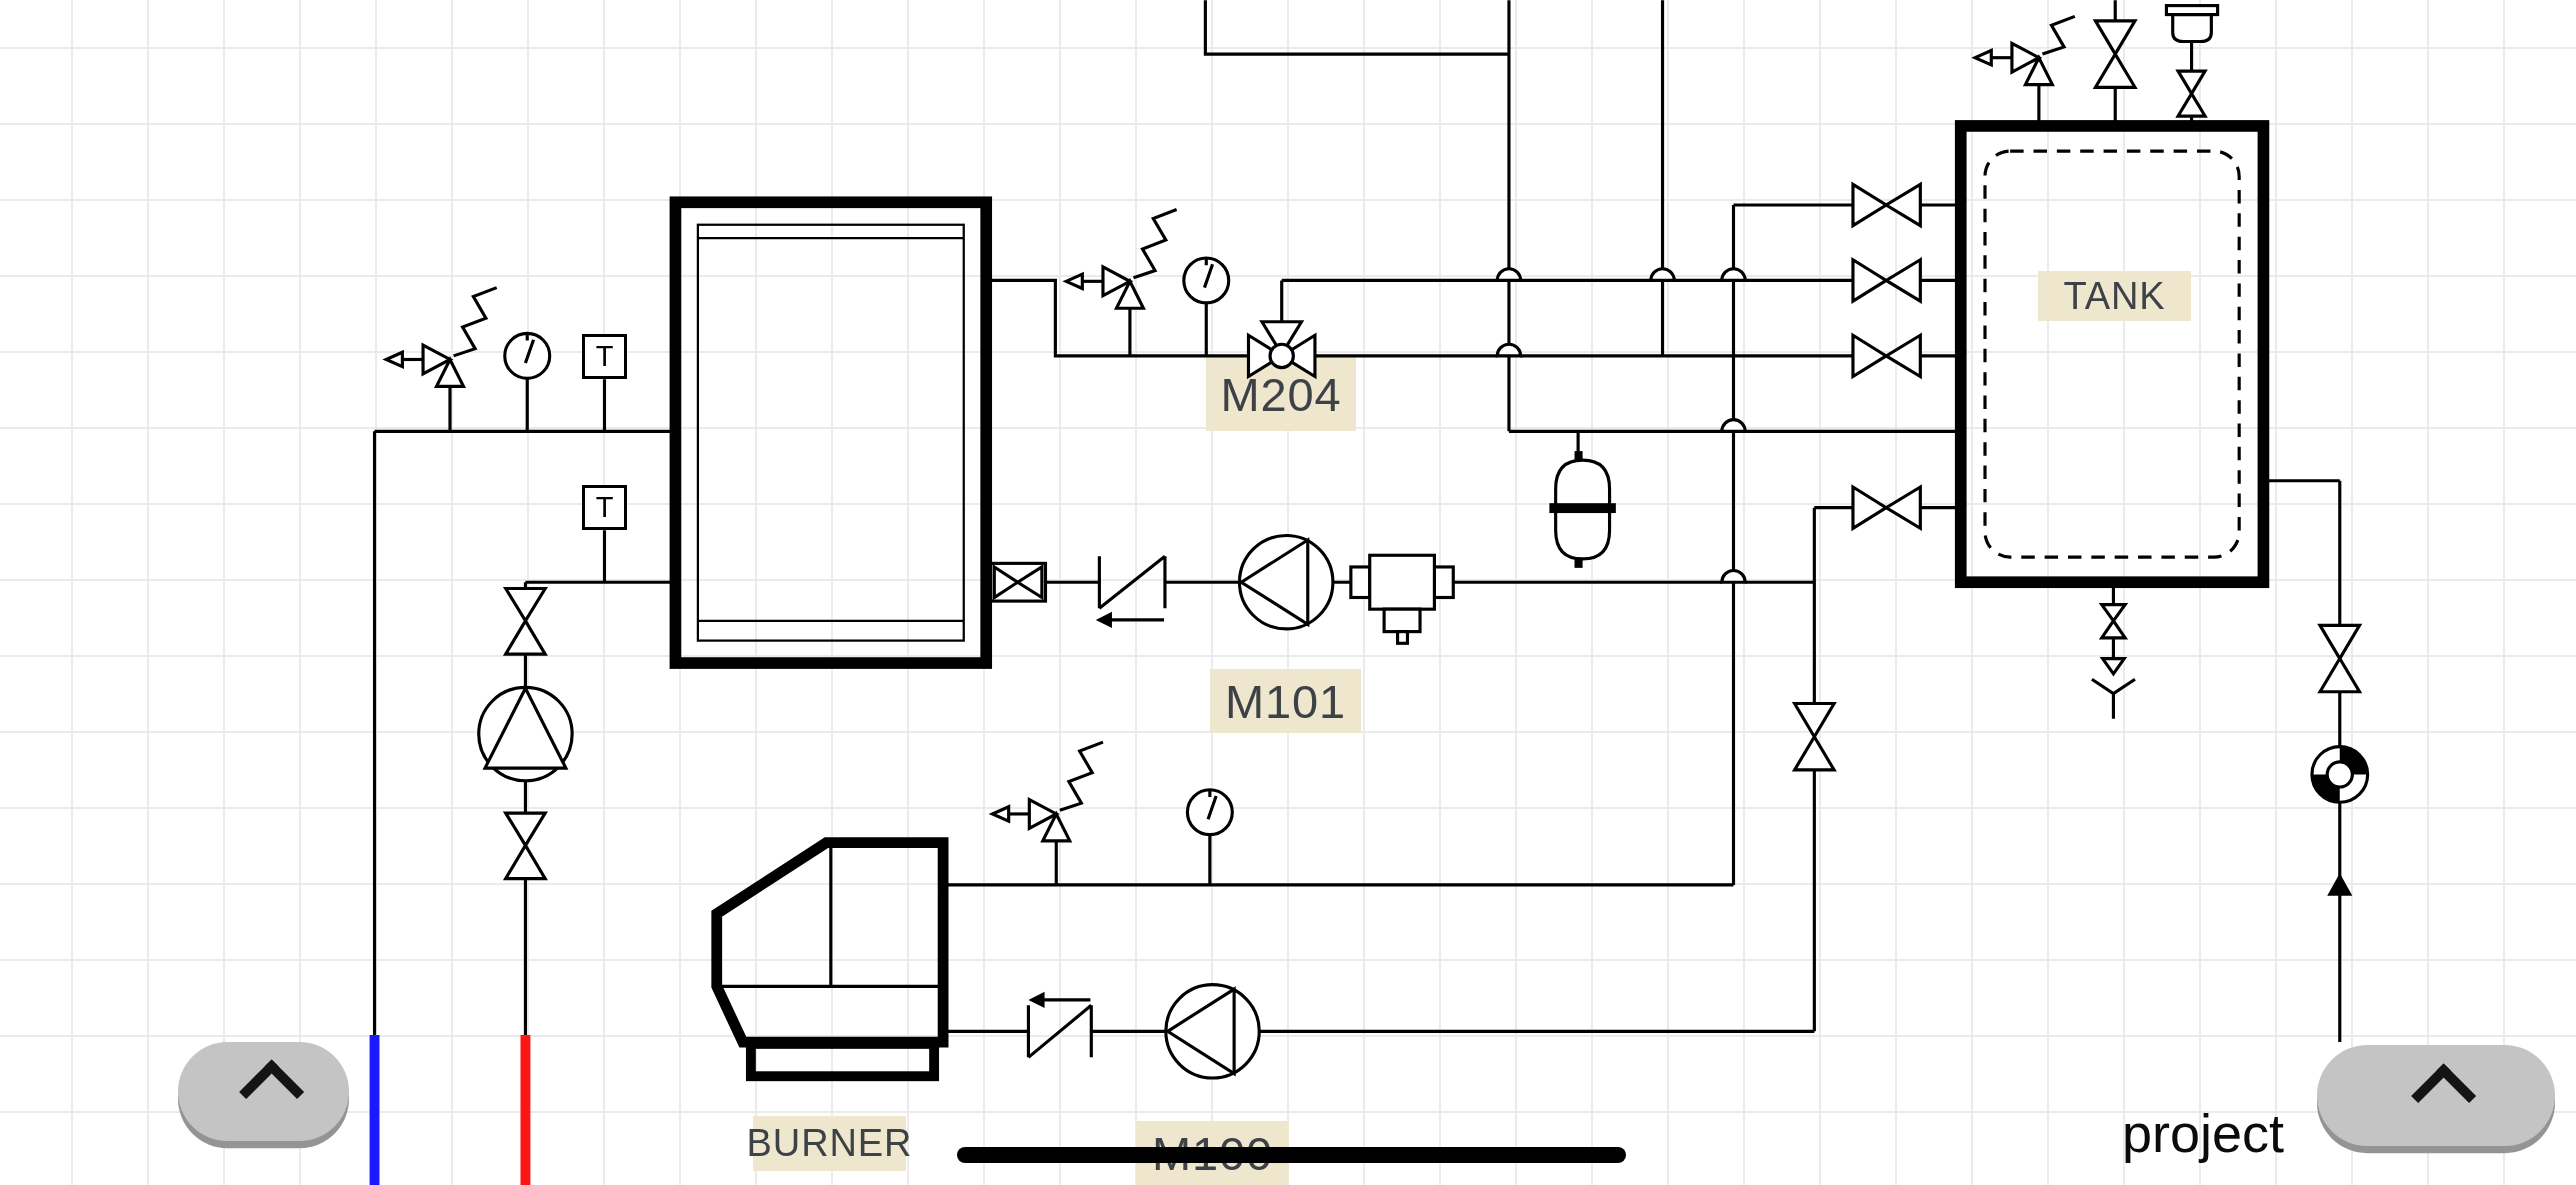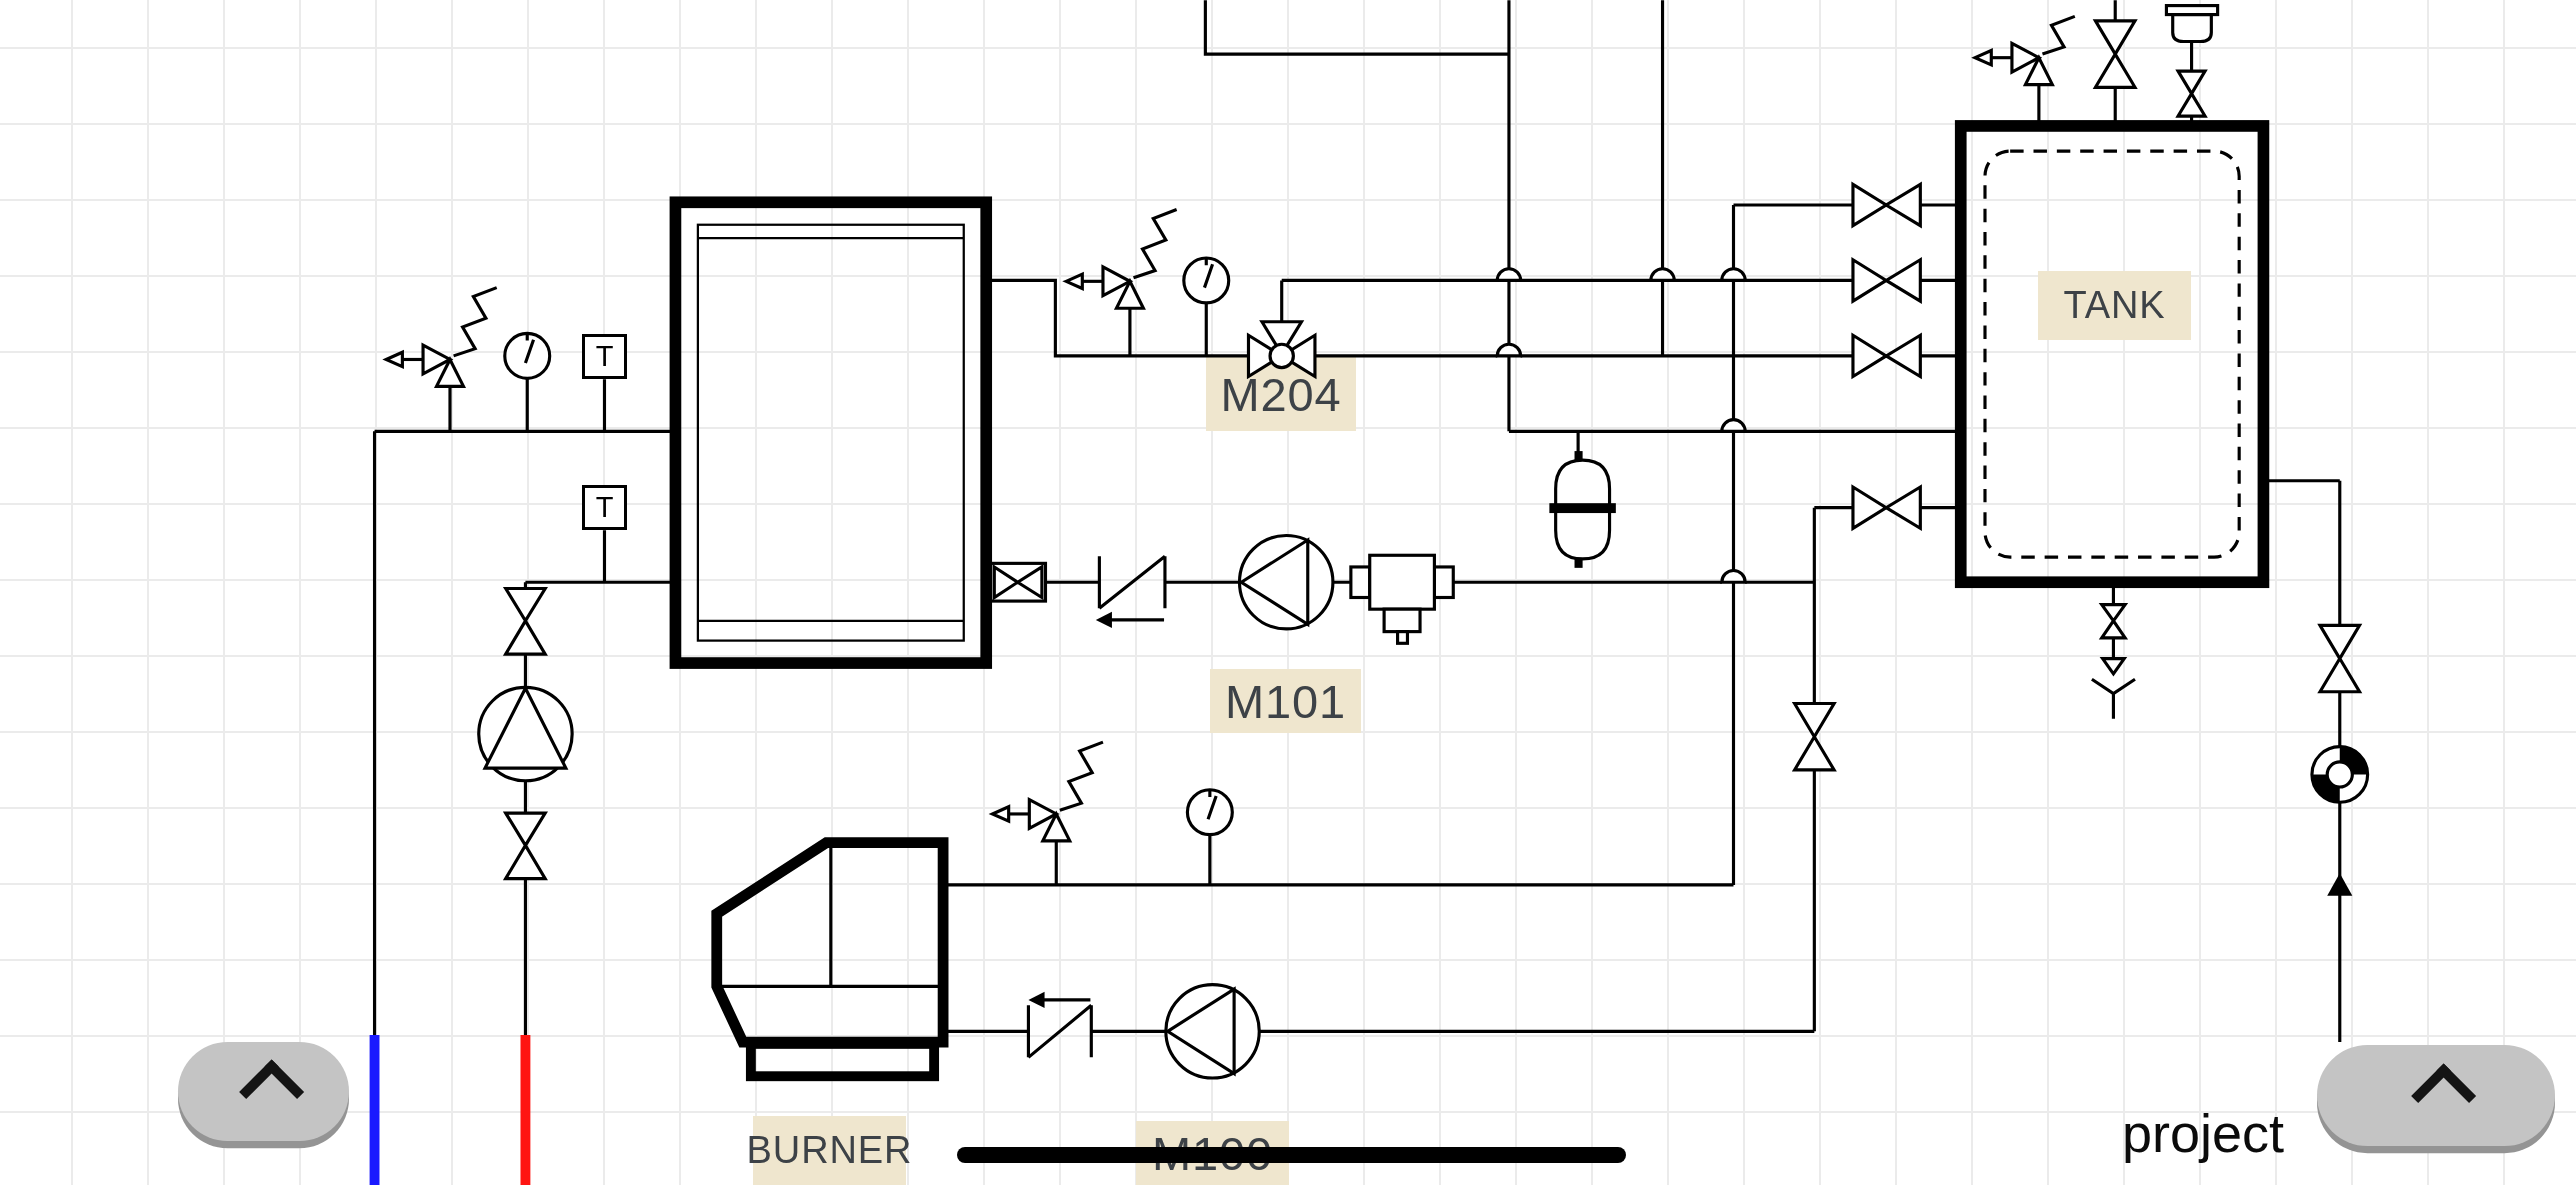--- a/index.html
+++ b/index.html
@@ -47,22 +47,22 @@
         transform:rotate(-45deg) translate(5.4px,5.4px);}
 
   .projtxt{position:absolute;z-index:4;color:var(--ink);font-size:54px;margin-top:28px;}
   .bar{position:absolute;z-index:3;background:var(--line);border-radius:9px;}
 </style>
 </head>
 <body>
 
 <div class="stage">
 
-  <div class="lbl" style="left:2038px;top:271px;width:153px;height:69px;">TANK</div>
-  <div class="lbl" style="left:753px;top:1116px;width:153px;height:69px;">BURNER</div>
+  <div class="lbl" style="left:2038px;top:271px;width:153px;height:50px;">TANK</div>
+  <div class="lbl" style="left:753px;top:1116px;width:153px;height:55px;">BURNER</div>
   <div class="lbl mlbl" style="left:1206px;top:357px;width:150px;height:74px;">M204</div>
   <div class="lbl mlbl" style="left:1210px;top:669px;width:151px;height:64px;">M101</div>
   <div class="lbl mlbl" style="left:1136px;top:1121px;width:153px;height:65px;">M100</div>
 
   <svg class="diagram" width="2576" height="1186" viewBox="0 0 2868 1320">
 
     <g>
       <path class="ln" d="
         M1342,0 V60 H1680
         M1680,0 V480

